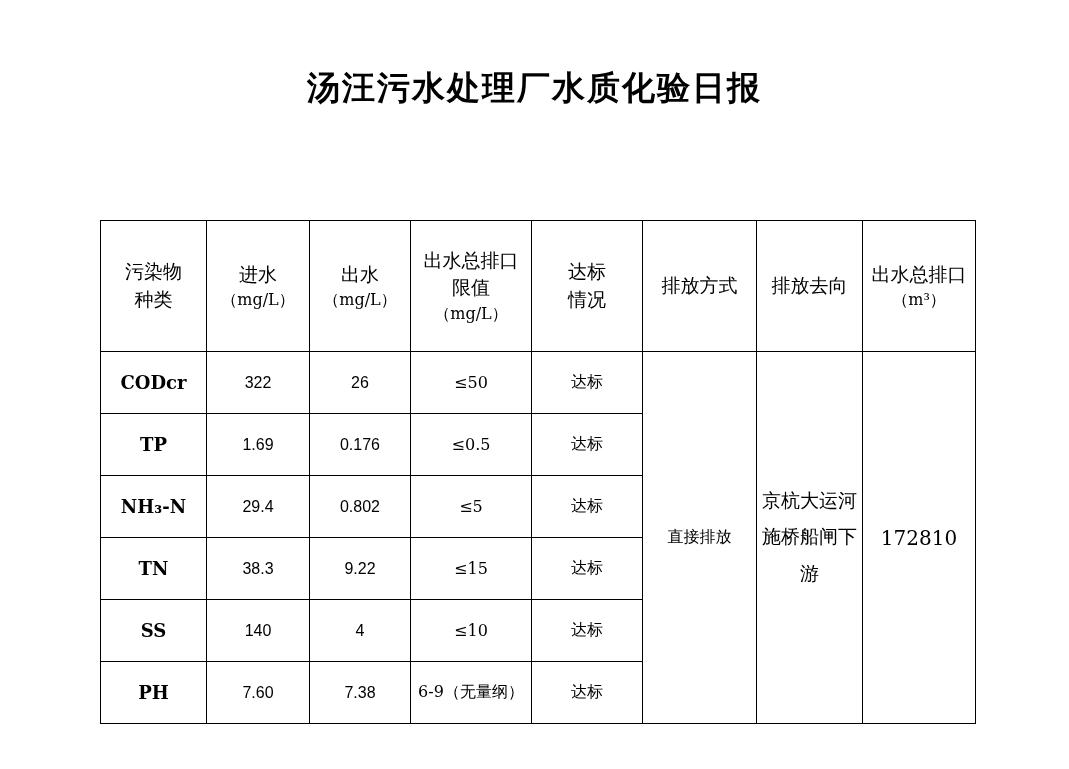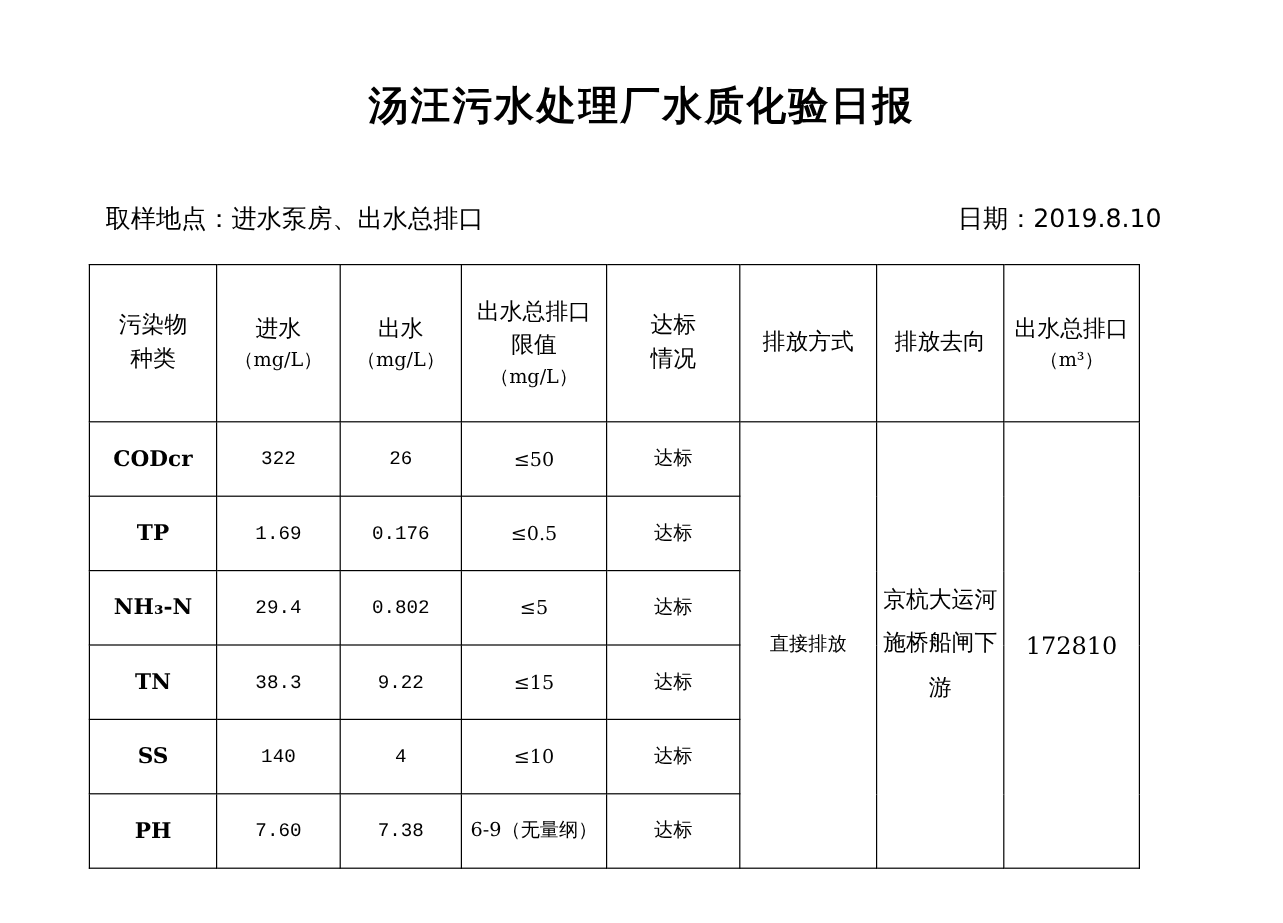--- a/index.html
+++ b/index.html
@@ -41,21 +41,21 @@
     align-items: baseline;
     font-size: 21px;
     font-family: "DejaVu Sans", "Liberation Sans", sans-serif;
   }
   .meta-left, .meta-right {
     white-space: nowrap;
   }
   table.report {
     position: absolute;
     top: 220px;
-    left: 74px;
+    left: 100px;
     width: 875px;
     border-collapse: collapse;
     table-layout: fixed;
   }
   table.report td, table.report th {
     border: 1px solid #000000;
     text-align: center;
     vertical-align: middle;
     font-weight: normal;
     padding: 2px 3px;
@@ -87,21 +87,21 @@
     height: 57px;
     font-size: 17px;
   }
   tbody td.name {
     font-weight: bold;
     font-size: 18px;
     margin-left: 24px;
   }
   tbody td.num {
     font-size: 16px;
-    font-family: Liberation Mono, monospace;
+    font-family: Liberation Sans, sans-serif;
   }
   tbody td.limit {
     font-size: 16px;
   }
   tbody td.status {
     font-size: 16px;
   }
   td.merged {
     font-size: 16px;
     font-weight: bold;
@@ -116,24 +116,20 @@
     font-weight: bold;
   }
 </style>
 </head>
 <body>
 
 <div class="page">
 
   <div class="doc-title">汤汪污水处理厂水质化验日报</div>
 
-  <div class="meta-row">
-    <div class="meta-left">取样地点：进水泵房、出水总排口</div>
-    <div class="meta-right">日期：2019.8.10</div>
-  </div>
 
   <table class="report">
     <colgroup>
       <col class="col-a">
         <col class="col-b">
         <col class="col-c">
         <col class="col-d">
       <col class="col-e">
         <col class="col-f">
         <col class="col-g">

